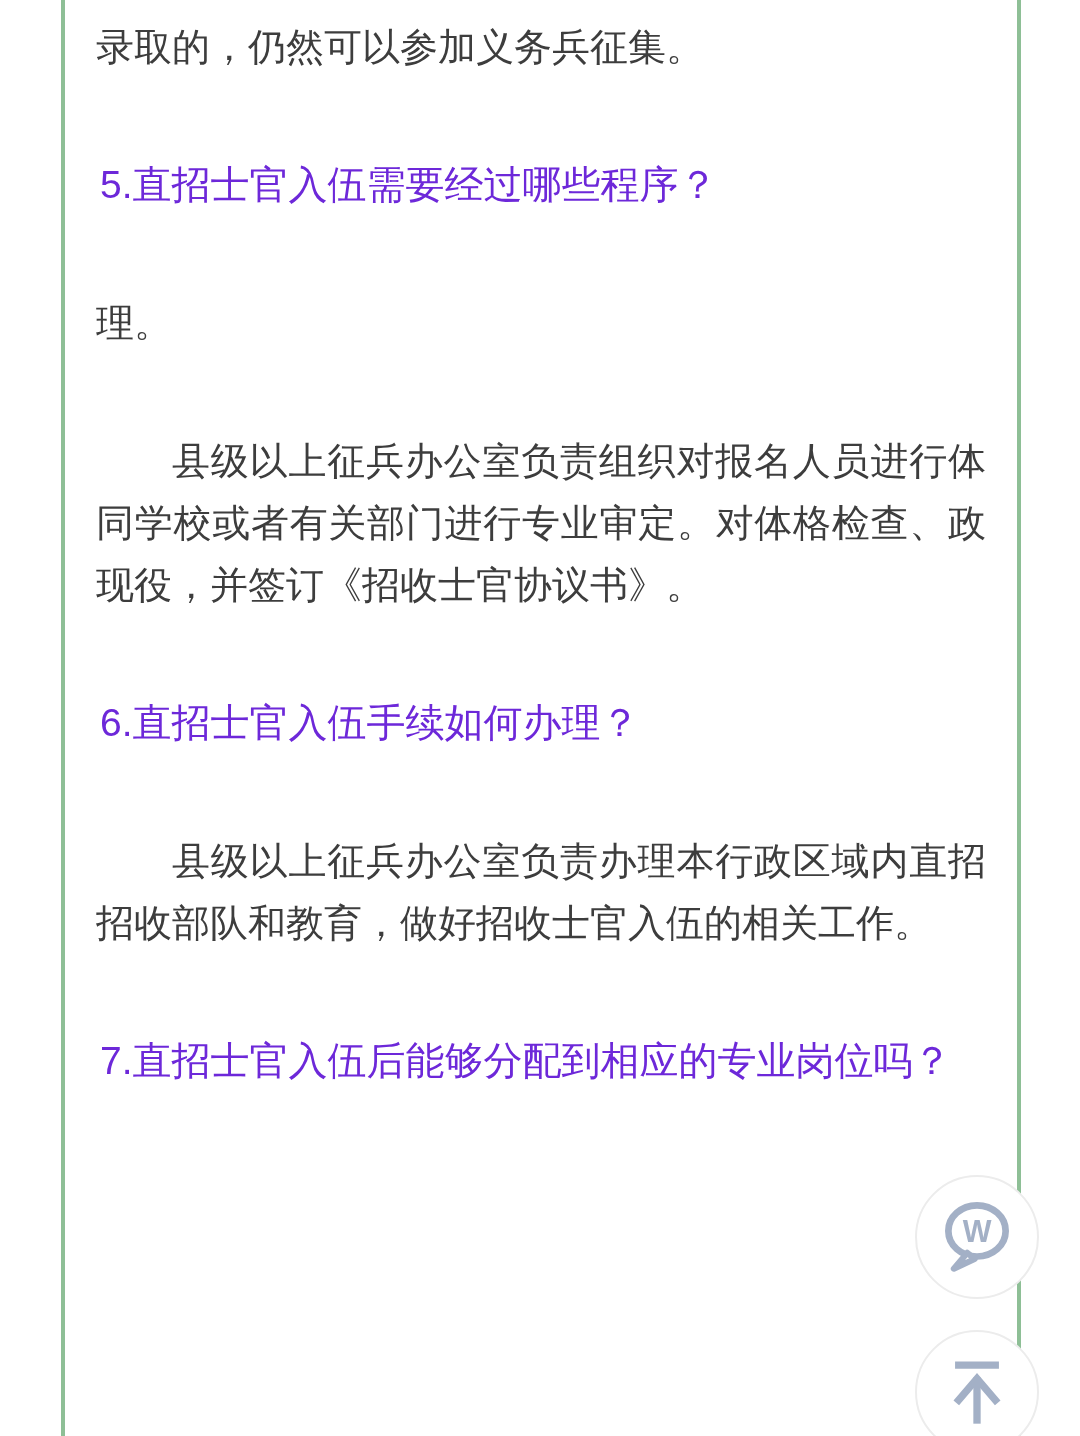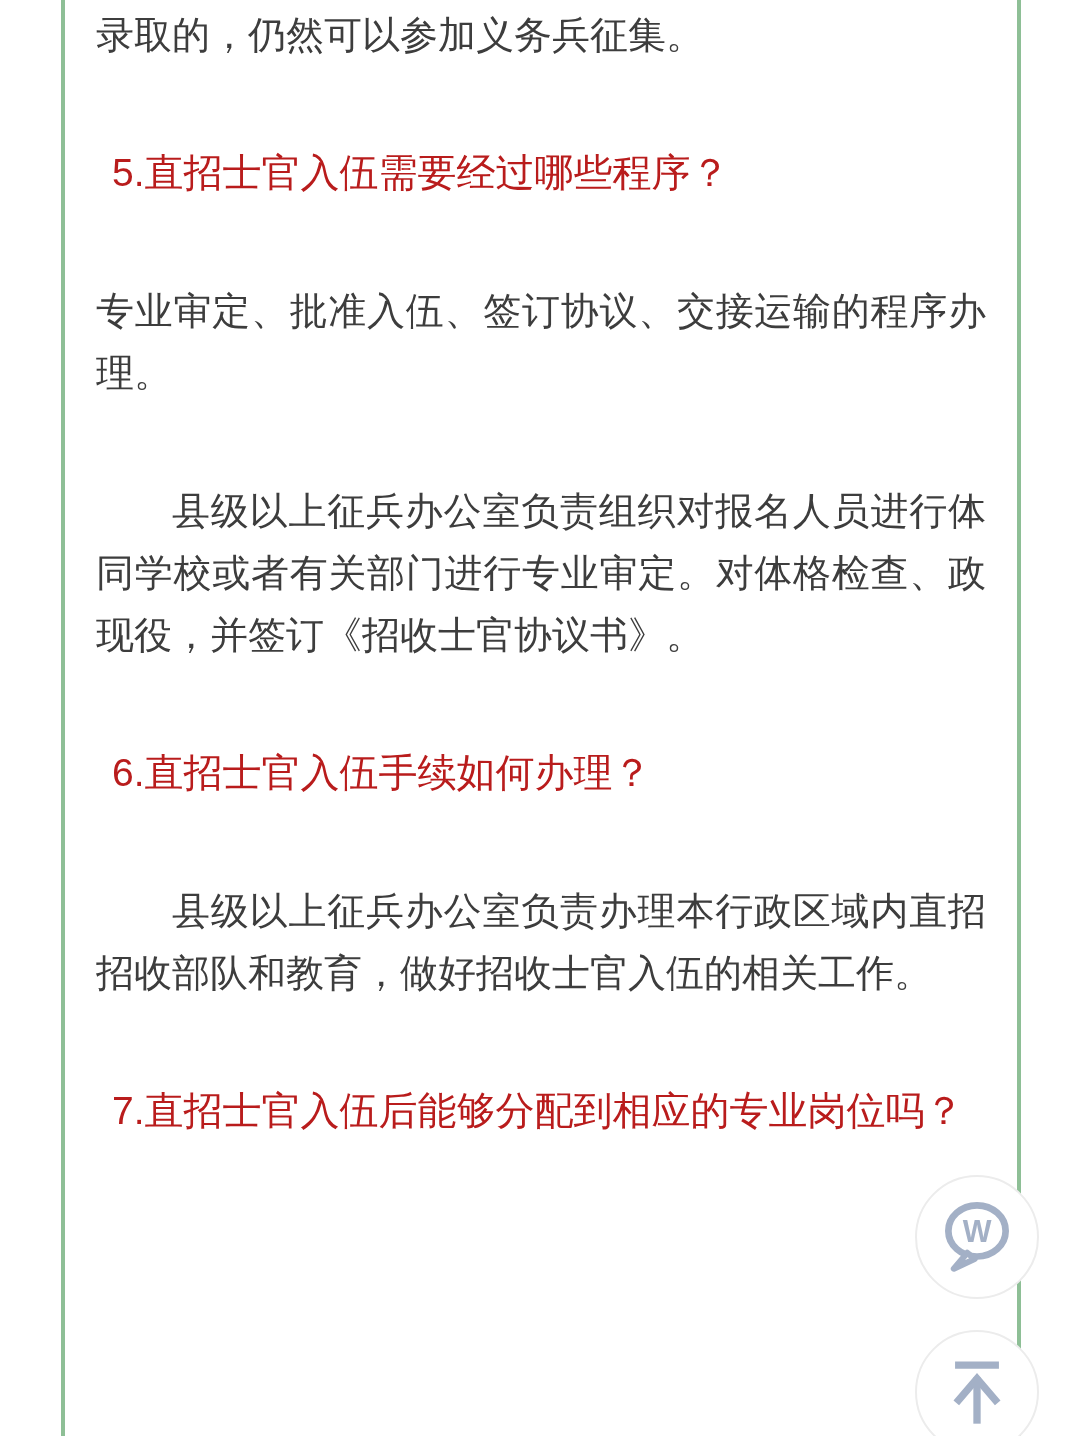--- a/index.html
+++ b/index.html
@@ -16,21 +16,21 @@
   }
   .article-frame {
     position: absolute;
     top: 0;
     left: 61px;
     width: 960px;
     height: 1436px;
     box-sizing: border-box;
     border-left: 4px solid #8ebf96;
     border-right: 4px solid #8ebf96;
-    padding: 4px 31px 0 31px;
+    padding: 16px 31px 0 31px;
     background: #ffffff;
     z-index: 1;
   }
   .para {
     margin: 0 0 76px 0;
     color: #3d3d3d;
     font-size: 38px;
     line-height: 62px;
   }
   .line {
@@ -38,22 +38,22 @@
     text-align-last: justify;
   }
   .line.last {
     text-align: left;
     text-align-last: left;
   }
   .line.indent {
     text-indent: 2em;
   }
   .heading {
-    margin: 0 0 76px 16px;
-    color: #b91c1c;
+    margin: 0 0 76px 4px;
+    color: #6d28d9;
     font-size: 39px;
     font-weight: normal;
     line-height: 62px;
     white-space: nowrap;
   }
   .fab {
     position: absolute;
     left: 915px;
     width: 124px;
     height: 124px;
@@ -76,21 +76,20 @@
 
 <div class="article-frame">
 
   <div class="para">
     <div class="line last">录取的，仍然可以参加义务兵征集。</div>
   </div>
 
   <h2 class="heading">5.直招士官入伍需要经过哪些程序？</h2>
 
   <div class="para">
-    <div class="line">专业审定、批准入伍、签订协议、交接运输的程序办</div>
     <div class="line last">理。</div>
   </div>
 
   <div class="para">
     <div class="line indent">县级以上征兵办公室负责组织对报名人员进行体</div>
     <div class="line">同学校或者有关部门进行专业审定。对体格检查、政</div>
     <div class="line last">现役，并签订《招收士官协议书》。</div>
   </div>
 
   <h2 class="heading">6.直招士官入伍手续如何办理？</h2>

